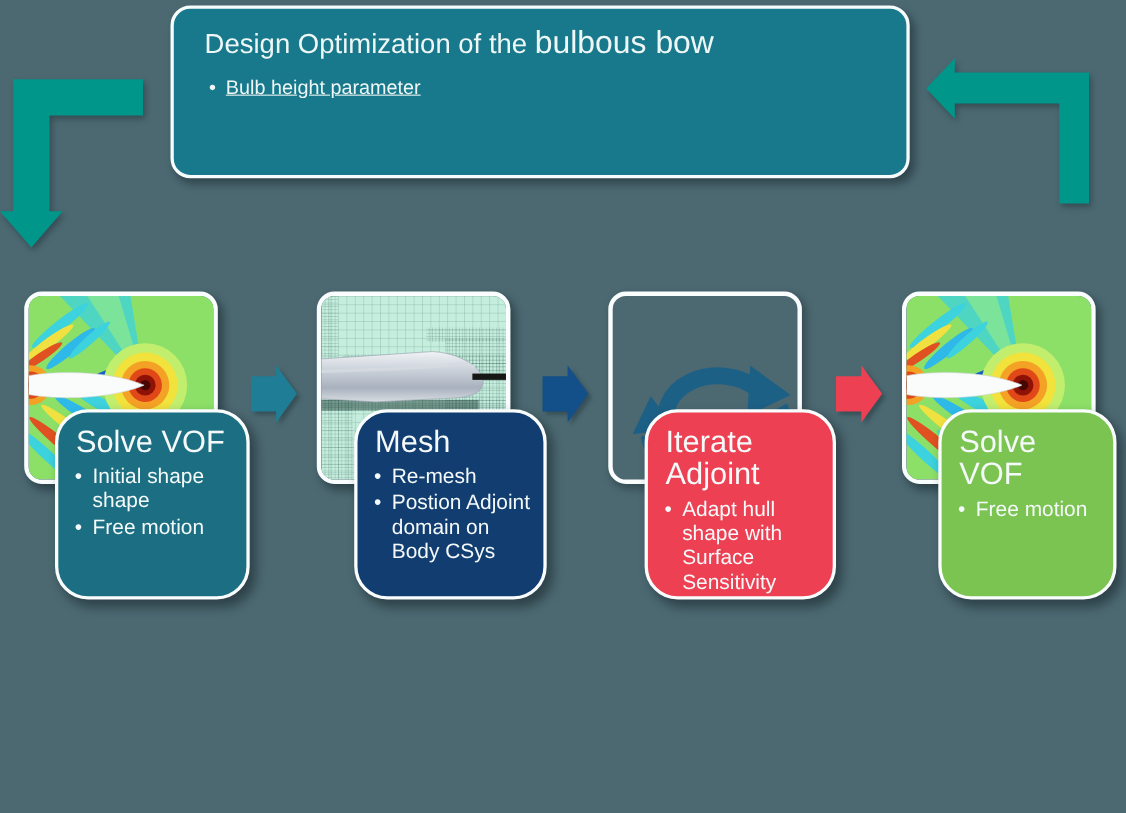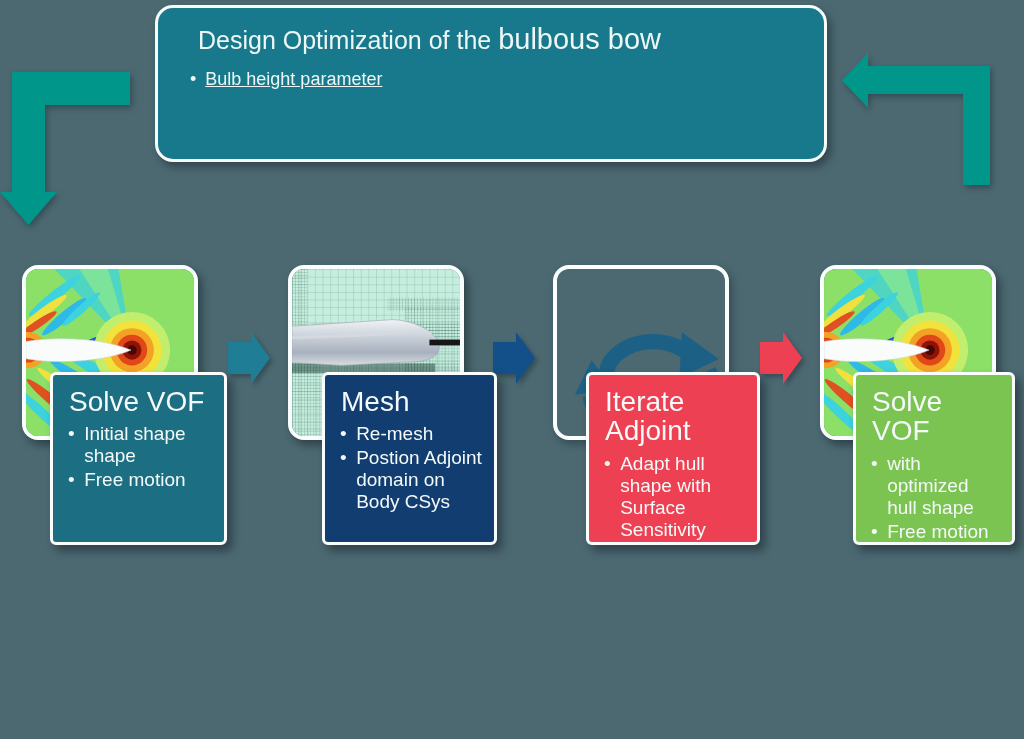--- a/index.html
+++ b/index.html
@@ -17,21 +17,21 @@
   .title-box {
     position: absolute;
     left: 155px; top: 5px;
     width: 672px; height: 157px;
     border: 3px solid #f6fbfb;
     border-radius: 18px;
     box-shadow: 4px 5px 8px rgba(8,18,22,.4);
     color: #eef6f6;
     padding: 13px 28px;
   }
-  .title-line { font-size: 25px; line-height: 1.25; margin-left: 12px; }
+  .title-line { font-size: 25px; line-height: 1.25; }
   .title-line .emph { font-size: 29px; }
   .title-box ul { margin: 12px 0 0 4px; text-decoration: underline; }
   .title-box li { font-size: 18px; }
 
   ul { list-style: none; }
   li { position: relative; padding-left: .85em; }
   li::before { content: "•"; position: absolute; left: 0; top: 0; }
 
   
   .loop-arrow { position: absolute; filter: drop-shadow(2px 3px 3px rgba(8,18,22,.35)); }
@@ -52,21 +52,21 @@
   .thumb > svg { display: block; width: 100%; height: 100%; }
   .thumb.frame-only { overflow: visible; box-shadow: 3px 4px 8px rgba(8,18,22,.35); }
   .iter-icon { position: absolute; left: 18px; top: 18px; width: 132px; height: 88px; }
 
   
   .step {
     position: absolute;
     top: 372px;
     height: 173px;
     border: 3px solid #fafdfd;
-    border-radius: 6px;
+    border-radius: 30px;
     box-shadow: 5px 6px 10px rgba(8,18,22,.45);
     color: #f4f9f9;
     padding: 10px 10px 10px 15px;
   }
   .step h2 { font-size: 28px; font-weight: 400; line-height: 1.05; margin: 2px 0 7px 1px; }
   .step ul { font-size: 19px; line-height: 1.16; }
   .step li { margin-bottom: 2px; }
 
   
   .mini-arrow {
@@ -218,18 +218,17 @@
   <div class="step" style="left: 586px; width: 174px; background-color: rgb(238, 64, 83);">
     <h2>Iterate Adjoint</h2>
     <ul>
       <li>Adapt hull shape with Surface Sensitivity</li>
     </ul>
   </div>
 
   <div class="step" style="left: 853px; width: 162px; background-color: rgb(124, 196, 82);">
     <h2>Solve VOF</h2>
     <ul>
-      <li>with optimized hull shape</li>
       <li>Free motion</li>
     </ul>
   </div>
 
 </div>
 
 </body></html>

